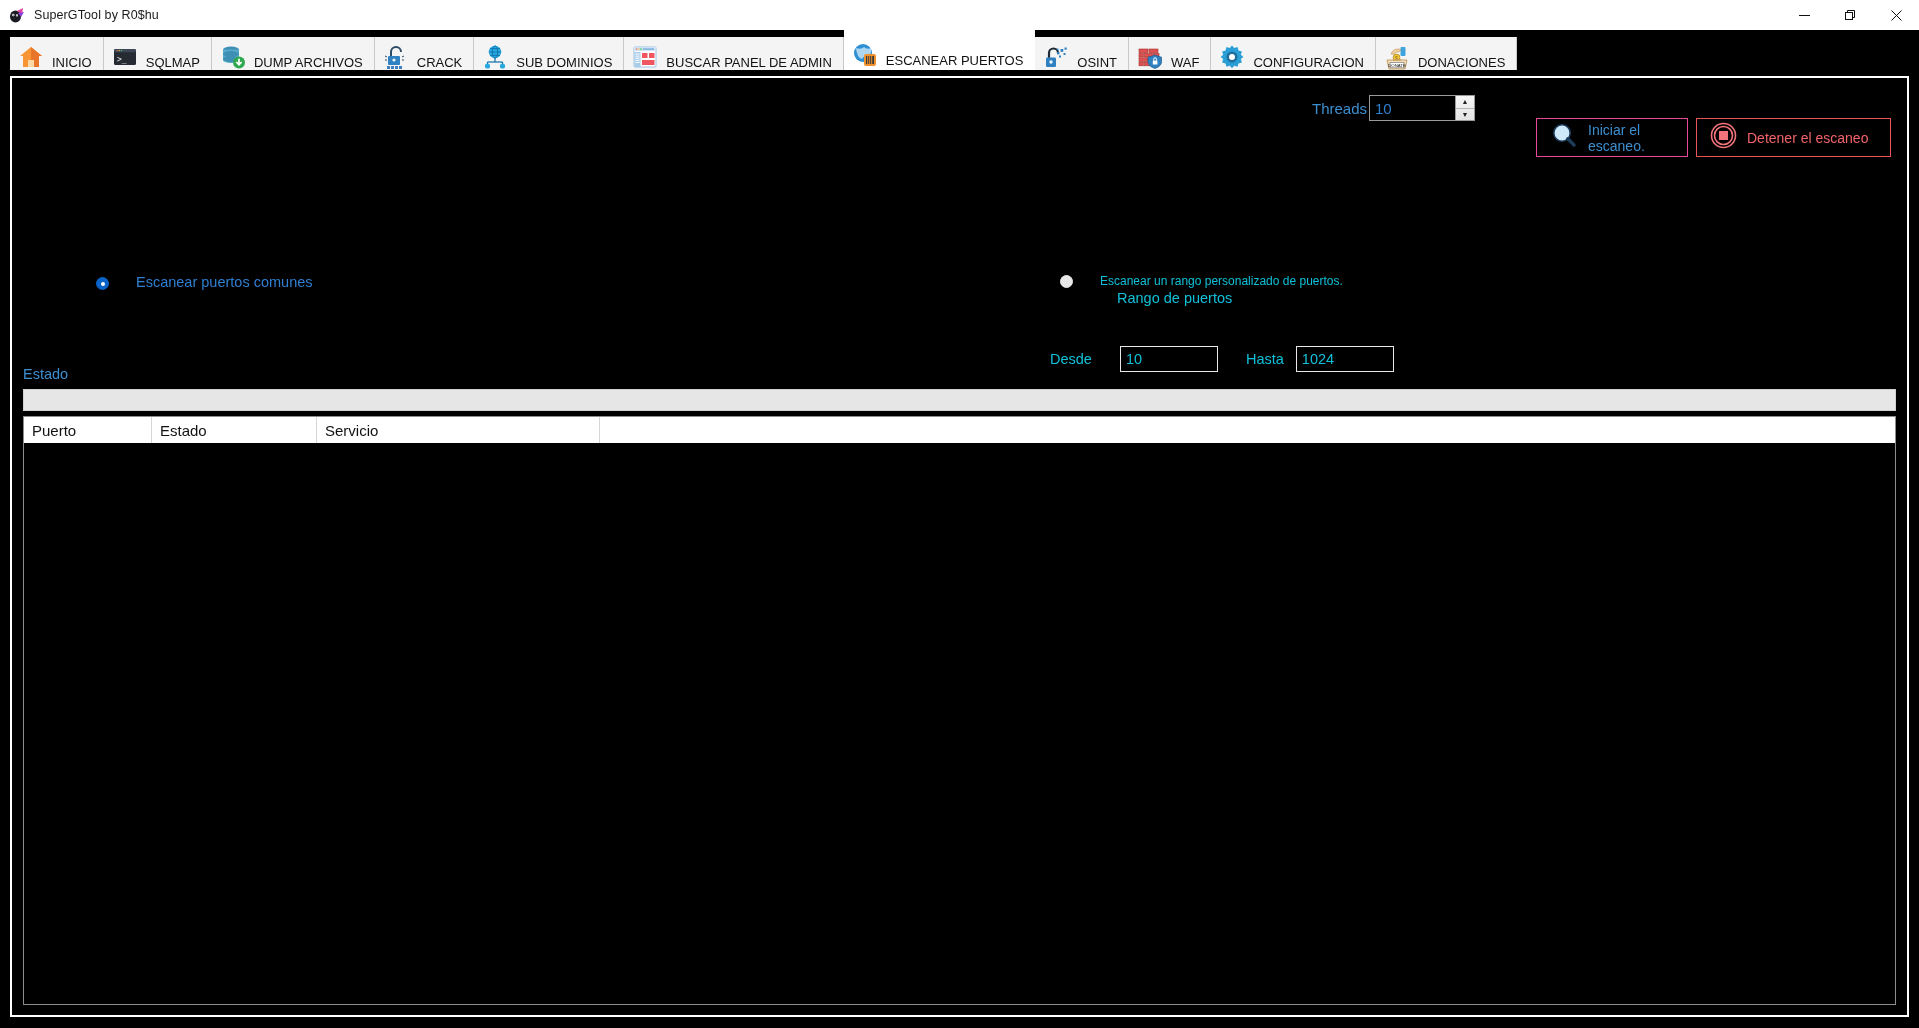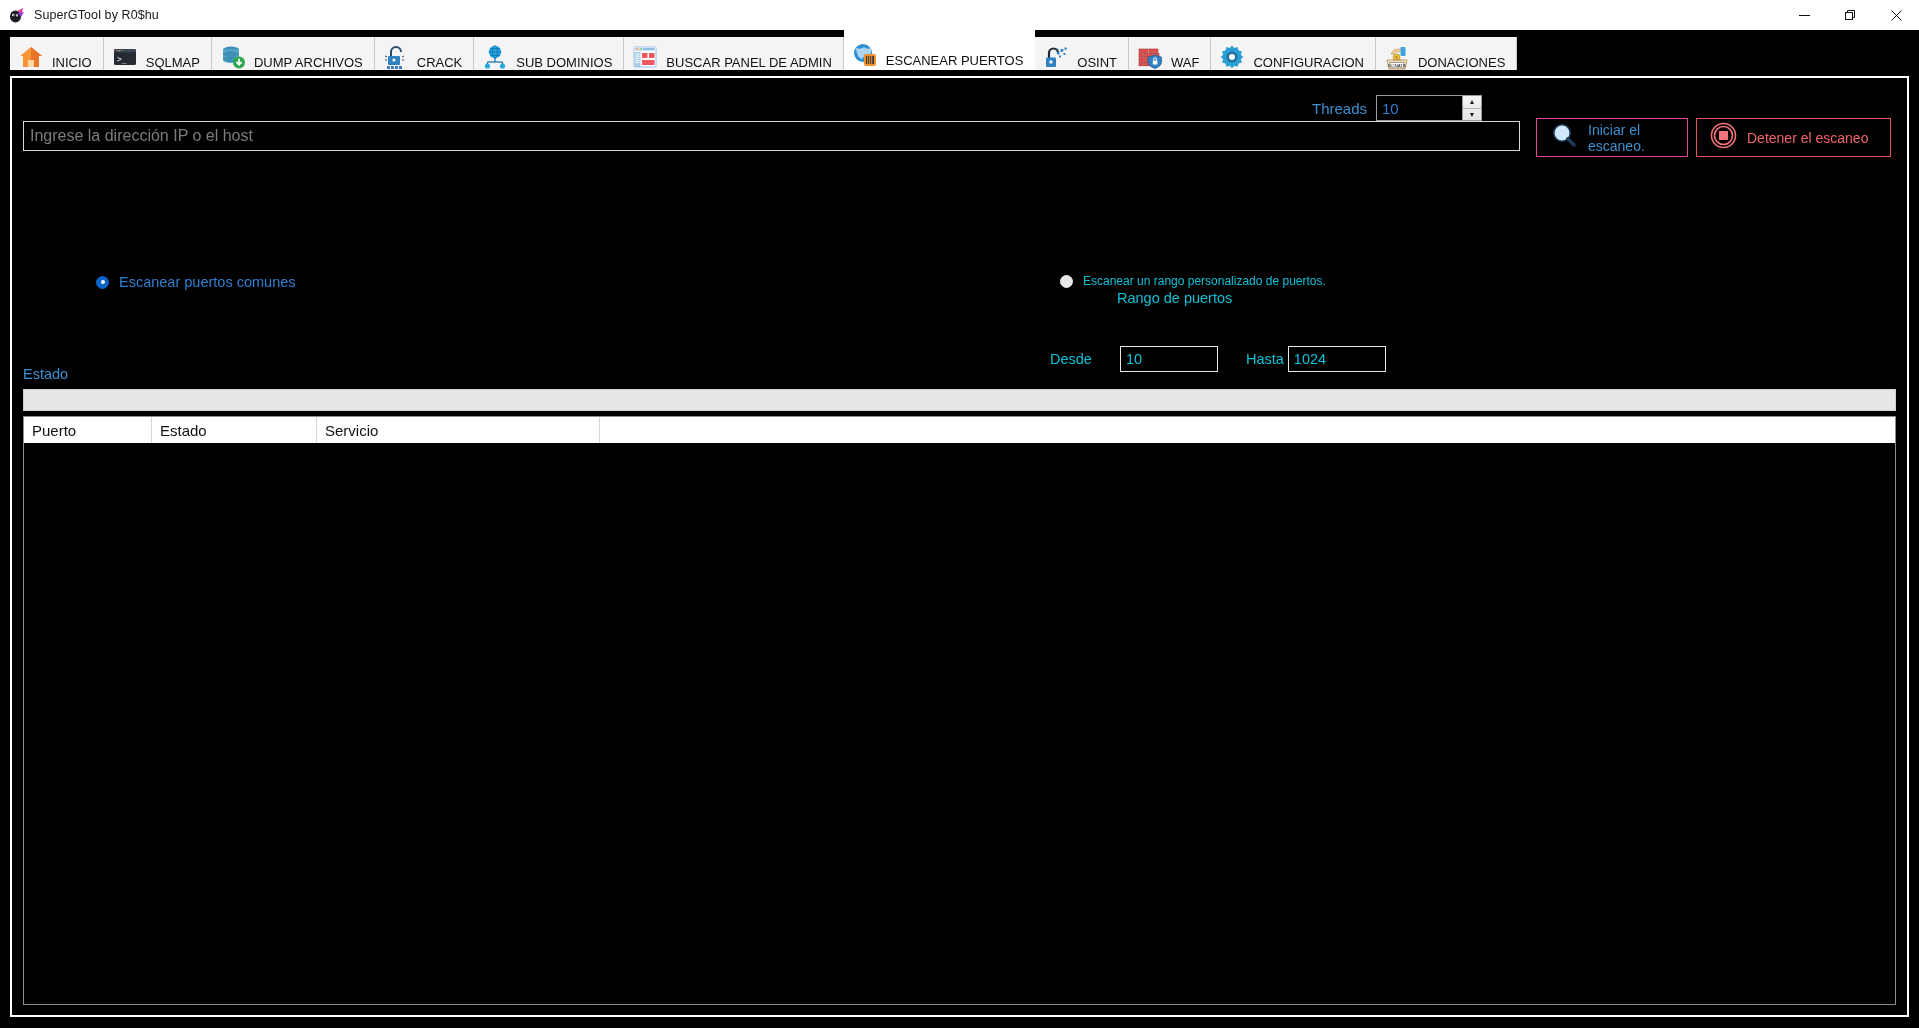--- a/index.html
+++ b/index.html
@@ -101,21 +101,21 @@
     background: #000;
   }
 
   
   #threads-row {
     position: absolute;
     left: 1300px;
     top: 17px;
     display: flex;
     align-items: center;
-    gap: 9px;
+    gap: 2px;
   }
   #threads-label {
     color: #3d8fd0;
     font-size: 15px;
   }
   #threads-box {
     width: 106px;
     height: 26px;
     background: #000;
     border: 1px solid #9a9a9a;
@@ -188,22 +188,22 @@
     width: 195px;
     border: 1px solid #e8545a;
     padding-left: 13px;
   }
   #btn-stop .lbl { color: #f0646a; font-size: 14px; }
 
   
   .radio-row {
     position: absolute;
     display: flex;
-    align-items: center;
-    gap: 10px;
+    align-items: flex-end;
+    gap: 27px;
   }
   #radio-common { left: 84px; top: 196px; }
   #radio-custom { left: 1048px; top: 196px; }
   .rdot {
     width: 13px; height: 13px;
     border-radius: 50%;
     box-sizing: border-box;
     position: relative;
     flex: 0 0 13px;
   }
@@ -252,21 +252,21 @@
     box-sizing: border-box;
     background: #000;
     border: 1px solid #e8e8e8;
     color: #0fc0d8;
     font-size: 14.5px;
     display: flex;
     align-items: center;
     padding-left: 5px;
   }
   #lbl-desde { margin-right: 28px; }
-  #lbl-hasta { margin-left: 28px; margin-right: 4px; }
+  #lbl-hasta { margin-left: 28px; margin-right: 12px; }
 
   
   #estado-label {
     position: absolute;
     left: 11px;
     top: 288px;
     color: #3d8fd0;
     font-size: 14.5px;
   }
   #progressbar {
@@ -562,21 +562,20 @@
     <span id="threads-label">Threads</span>
     <div id="threads-box">
       <span id="threads-value">10</span>
       <div id="threads-spin">
         <div>▲</div>
         <div>▼</div>
       </div>
     </div>
   </div>
 
-  <div id="ip-input">Ingrese la dirección IP o el host</div>
 
   <div id="btn-start" class="scanbtn">
     <span>
       <svg width="27" height="27" viewBox="0 0 27 27">
         <circle cx="11" cy="11" r="8.2" fill="#cfe9fb" stroke="#1d3c5c" stroke-width="1.6"></circle>
         <path d="M5.5 10 a6 6 0 0 1 7 -5.5 a7 7 0 0 0 -7 5.5 Z" fill="#ffffff" opacity=".9"></path>
         <line x1="16.8" y1="16.8" x2="23" y2="23" stroke="#1d3c5c" stroke-width="3.4" stroke-linecap="round"></line>
       </svg>
     </span>
     <span class="lbl">Iniciar el escaneo.</span>

